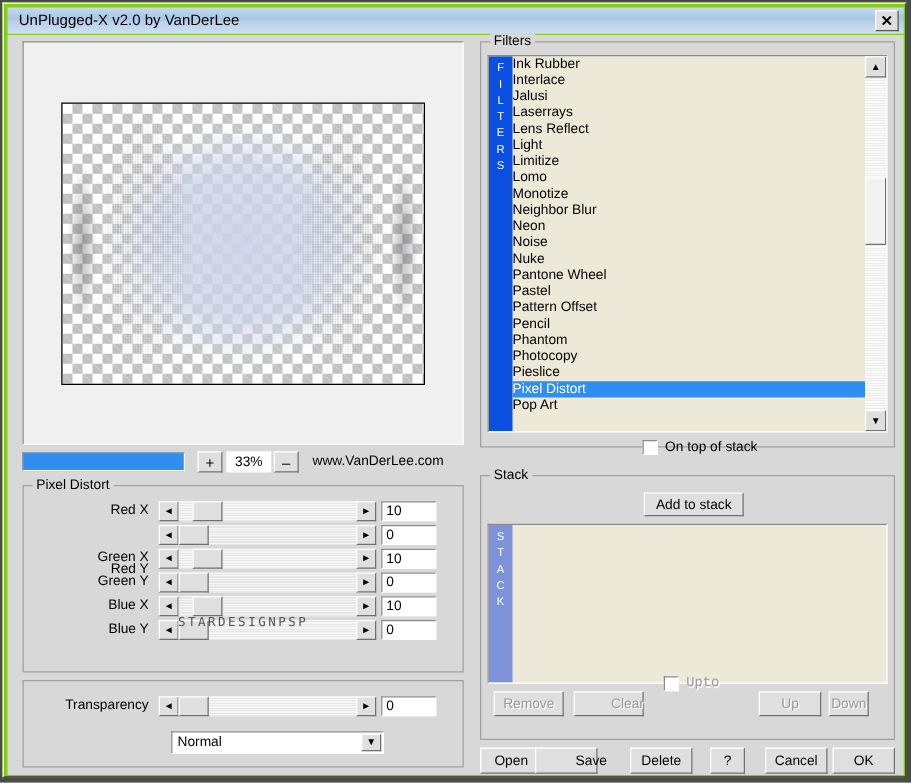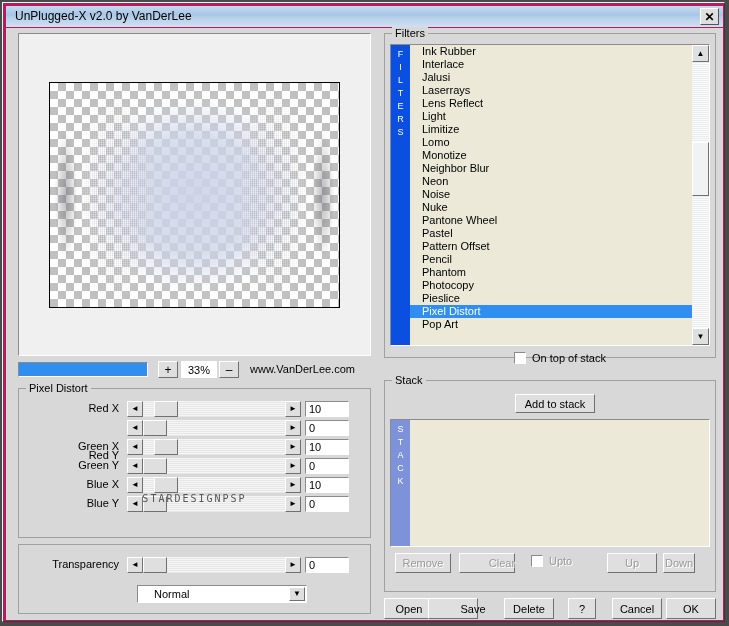--- a/index.html
+++ b/index.html
@@ -5,21 +5,21 @@
   html,body{margin:0;padding:0;}
   body{
     width:729px;height:626px;overflow:hidden;
     background:#4a4a4a;
     font-family:"Liberation Sans", sans-serif;
     font-size:11px;
     -webkit-font-smoothing:none;
   }
   .win{
     position:absolute;left:2px;top:2px;width:723px;height:620px;
-    background:#be185d;
+    background:#84cc16;
     border-top:1px solid #fefefe;border-left:1px solid #fefefe;
     border-right:1px solid #3a3a3a;border-bottom:1px solid #3a3a3a;
     box-sizing:border-box;
   }
   .titlebar{
     position:absolute;left:3px;top:3px;width:717px;height:21px;
     background:linear-gradient(to bottom,#c5d9ef 0%,#a8c6e6 42%,#b7d0ea 55%,#cfe0f2 100%);
     box-sizing:border-box;
   }
   .title-text{
@@ -160,21 +160,21 @@
     font-size:10px;letter-spacing:2px;color:#555;
     font-family:"DejaVu Sans Mono", monospace;
   }
 
   .combo{
     position:absolute;left:118px;top:40px;width:170px;height:18px;
     background:#fff;
     border-top:1px solid #8b8b8b;border-left:1px solid #8b8b8b;
     border-right:1px solid #fff;border-bottom:1px solid #fff;
     box-sizing:border-box;cursor:pointer;
-    font-size:11px;color:#000;padding:2px 0 0 16px;
+    font-size:11px;color:#000;padding:2px 0 0 4px;
   }
   .combo-arrow{
     position:absolute;right:1px;top:1px;width:16px;height:14px;
     background:#dfdfdf;
     border-top:1px solid #fff;border-left:1px solid #fff;
     border-right:1px solid #707070;border-bottom:1px solid #707070;
     box-sizing:border-box;
     display:flex;align-items:center;justify-content:center;
     font-size:8px;color:#000;line-height:1;
   }
@@ -195,21 +195,21 @@
     display:flex;flex-direction:column;align-items:center;
     padding-top:3px;box-sizing:border-box;line-height:13px;
   }
   #filters-strip{background:#0a4fe0;}
   #stack-strip{background:#7d92d8;}
   .items{
     position:absolute;left:19px;top:0;right:17px;bottom:0;
     overflow:hidden;
   }
   .litem{
-    height:13px;line-height:13px;padding-left:12px;
+    height:13px;line-height:13px;padding-left:0;
     font-size:11px;color:#000;white-space:nowrap;cursor:default;
   }
   .litem.sel{background:#2f8ef0;color:#fff;}
   .scrollbar{
     position:absolute;right:0;top:0;width:17px;bottom:0;
     background:#f4f4f4;
     background-image:repeating-linear-gradient(0deg,#ececec 0 1px,#fbfbfb 1px 2px);
   }
   .sbtn{
     position:absolute;left:0;width:17px;height:17px;
@@ -251,21 +251,21 @@
     display:flex;align-items:center;justify-content:center;
     position:absolute;
   }
   .btn.disabled{color:#9a9a9a;text-shadow:1px 1px 0 #ffffff;cursor:default;}
   #add-to-stack{left:130px;top:13px;width:80px;height:19px;}
   .stackbtn{top:172px;height:20px;}
   #btn-remove{left:10px;width:56px;}
   #btn-clear{left:74px;width:56px;padding-left:30px;}
   #btn-up{left:222px;width:50px;}
   #btn-down{left:278px;width:32px;}
-  #upto-chk{left:146px;top:174px;}
+  #upto-chk{left:146px;top:160px;font-family:Liberation Mono, monospace;}
 
   
   .bottombar{position:absolute;left:378px;top:570px;width:332px;height:22px;}
   .bbtn{position:absolute;top:0;height:21px;}
   #btn-open{left:0;width:50px;}
   #btn-save{left:44px;width:50px;padding-left:40px;}
   #btn-delete{left:120px;width:50px;}
   #btn-help{left:184px;width:28px;}
   #btn-cancel{left:228px;width:50px;}
   #btn-ok{left:282px;width:50px;}

